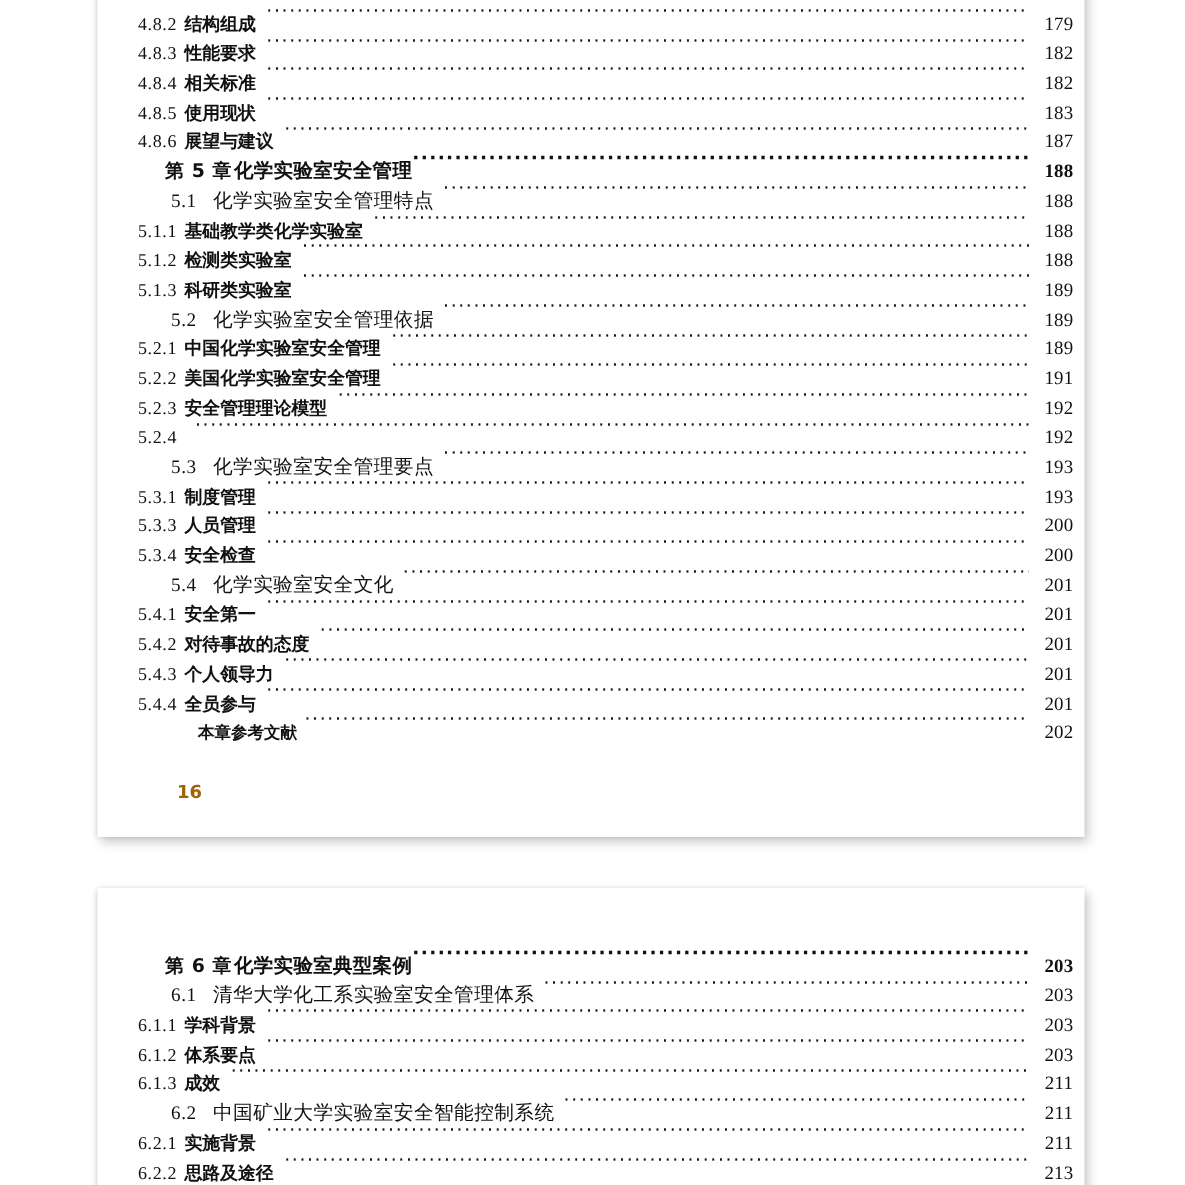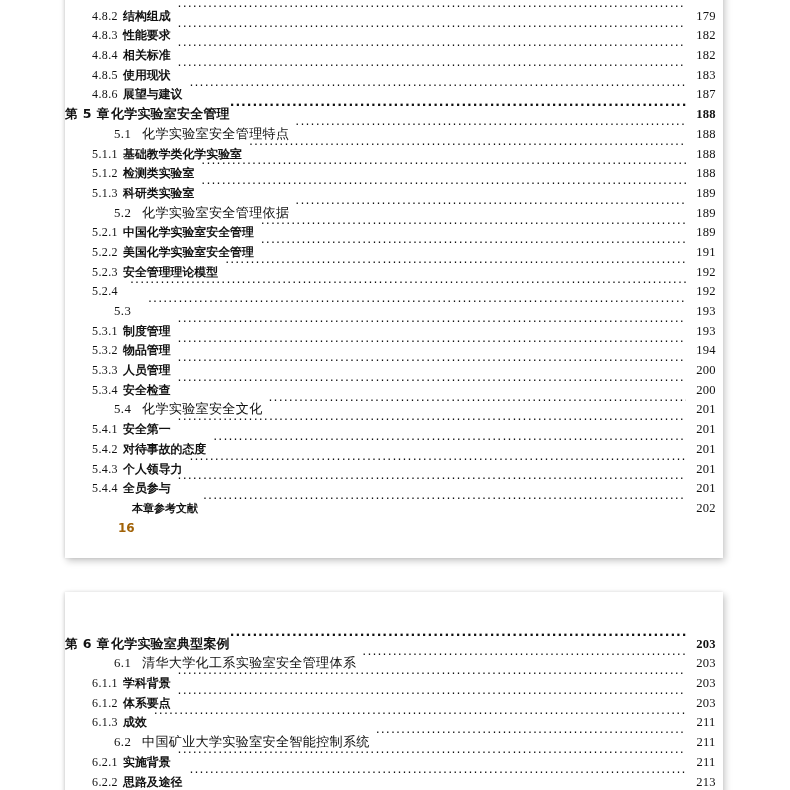--- a/index.html
+++ b/index.html
@@ -80,20 +80,21 @@
     flex: 0 0 34px;
     text-align: center;
     font-size: 12.6px;
     letter-spacing: 0.2px;
   }
 
   
   .lv-chapter { font-weight: bold; }
   .lv-chapter .num {
     width: 46px;
+    padding-left: 45px;
     font-family: "DejaVu Sans", "Liberation Sans", sans-serif;
     font-size: 12.6px;
   }
   .lv-chapter .title {
     font-size: 13px;
     font-weight: bold;
     letter-spacing: 0.2px;
   }
   .lv-chapter .leader { margin-left: 0px; }
   .lv-chapter .leader::before { font-weight: bold; letter-spacing: 0.9px; }
@@ -232,34 +233,29 @@
           <span class="leader"></span>
           <span class="pg">192</span>
         </li>
         <li class="toc-row lv-sub">
           <span class="num">5.2.4</span>
           <span class="leader"></span>
           <span class="pg">192</span>
         </li>
         <li class="toc-row lv-section">
           <span class="num">5.3</span>
+          <span class="title">化学实验室安全管理要点</span>
           <span class="leader"></span>
           <span class="pg">193</span>
         </li>
         <li class="toc-row lv-sub">
           <span class="num">5.3.1</span>
           <span class="title">制度管理</span>
           <span class="leader"></span>
           <span class="pg">193</span>
-        </li>
-        <li class="toc-row lv-sub">
-          <span class="num">5.3.2</span>
-          <span class="title">物品管理</span>
-          <span class="leader"></span>
-          <span class="pg">194</span>
         </li>
         <li class="toc-row lv-sub">
           <span class="num">5.3.3</span>
           <span class="title">人员管理</span>
           <span class="leader"></span>
           <span class="pg">200</span>
         </li>
         <li class="toc-row lv-sub">
           <span class="num">5.3.4</span>
           <span class="title">安全检查</span>

